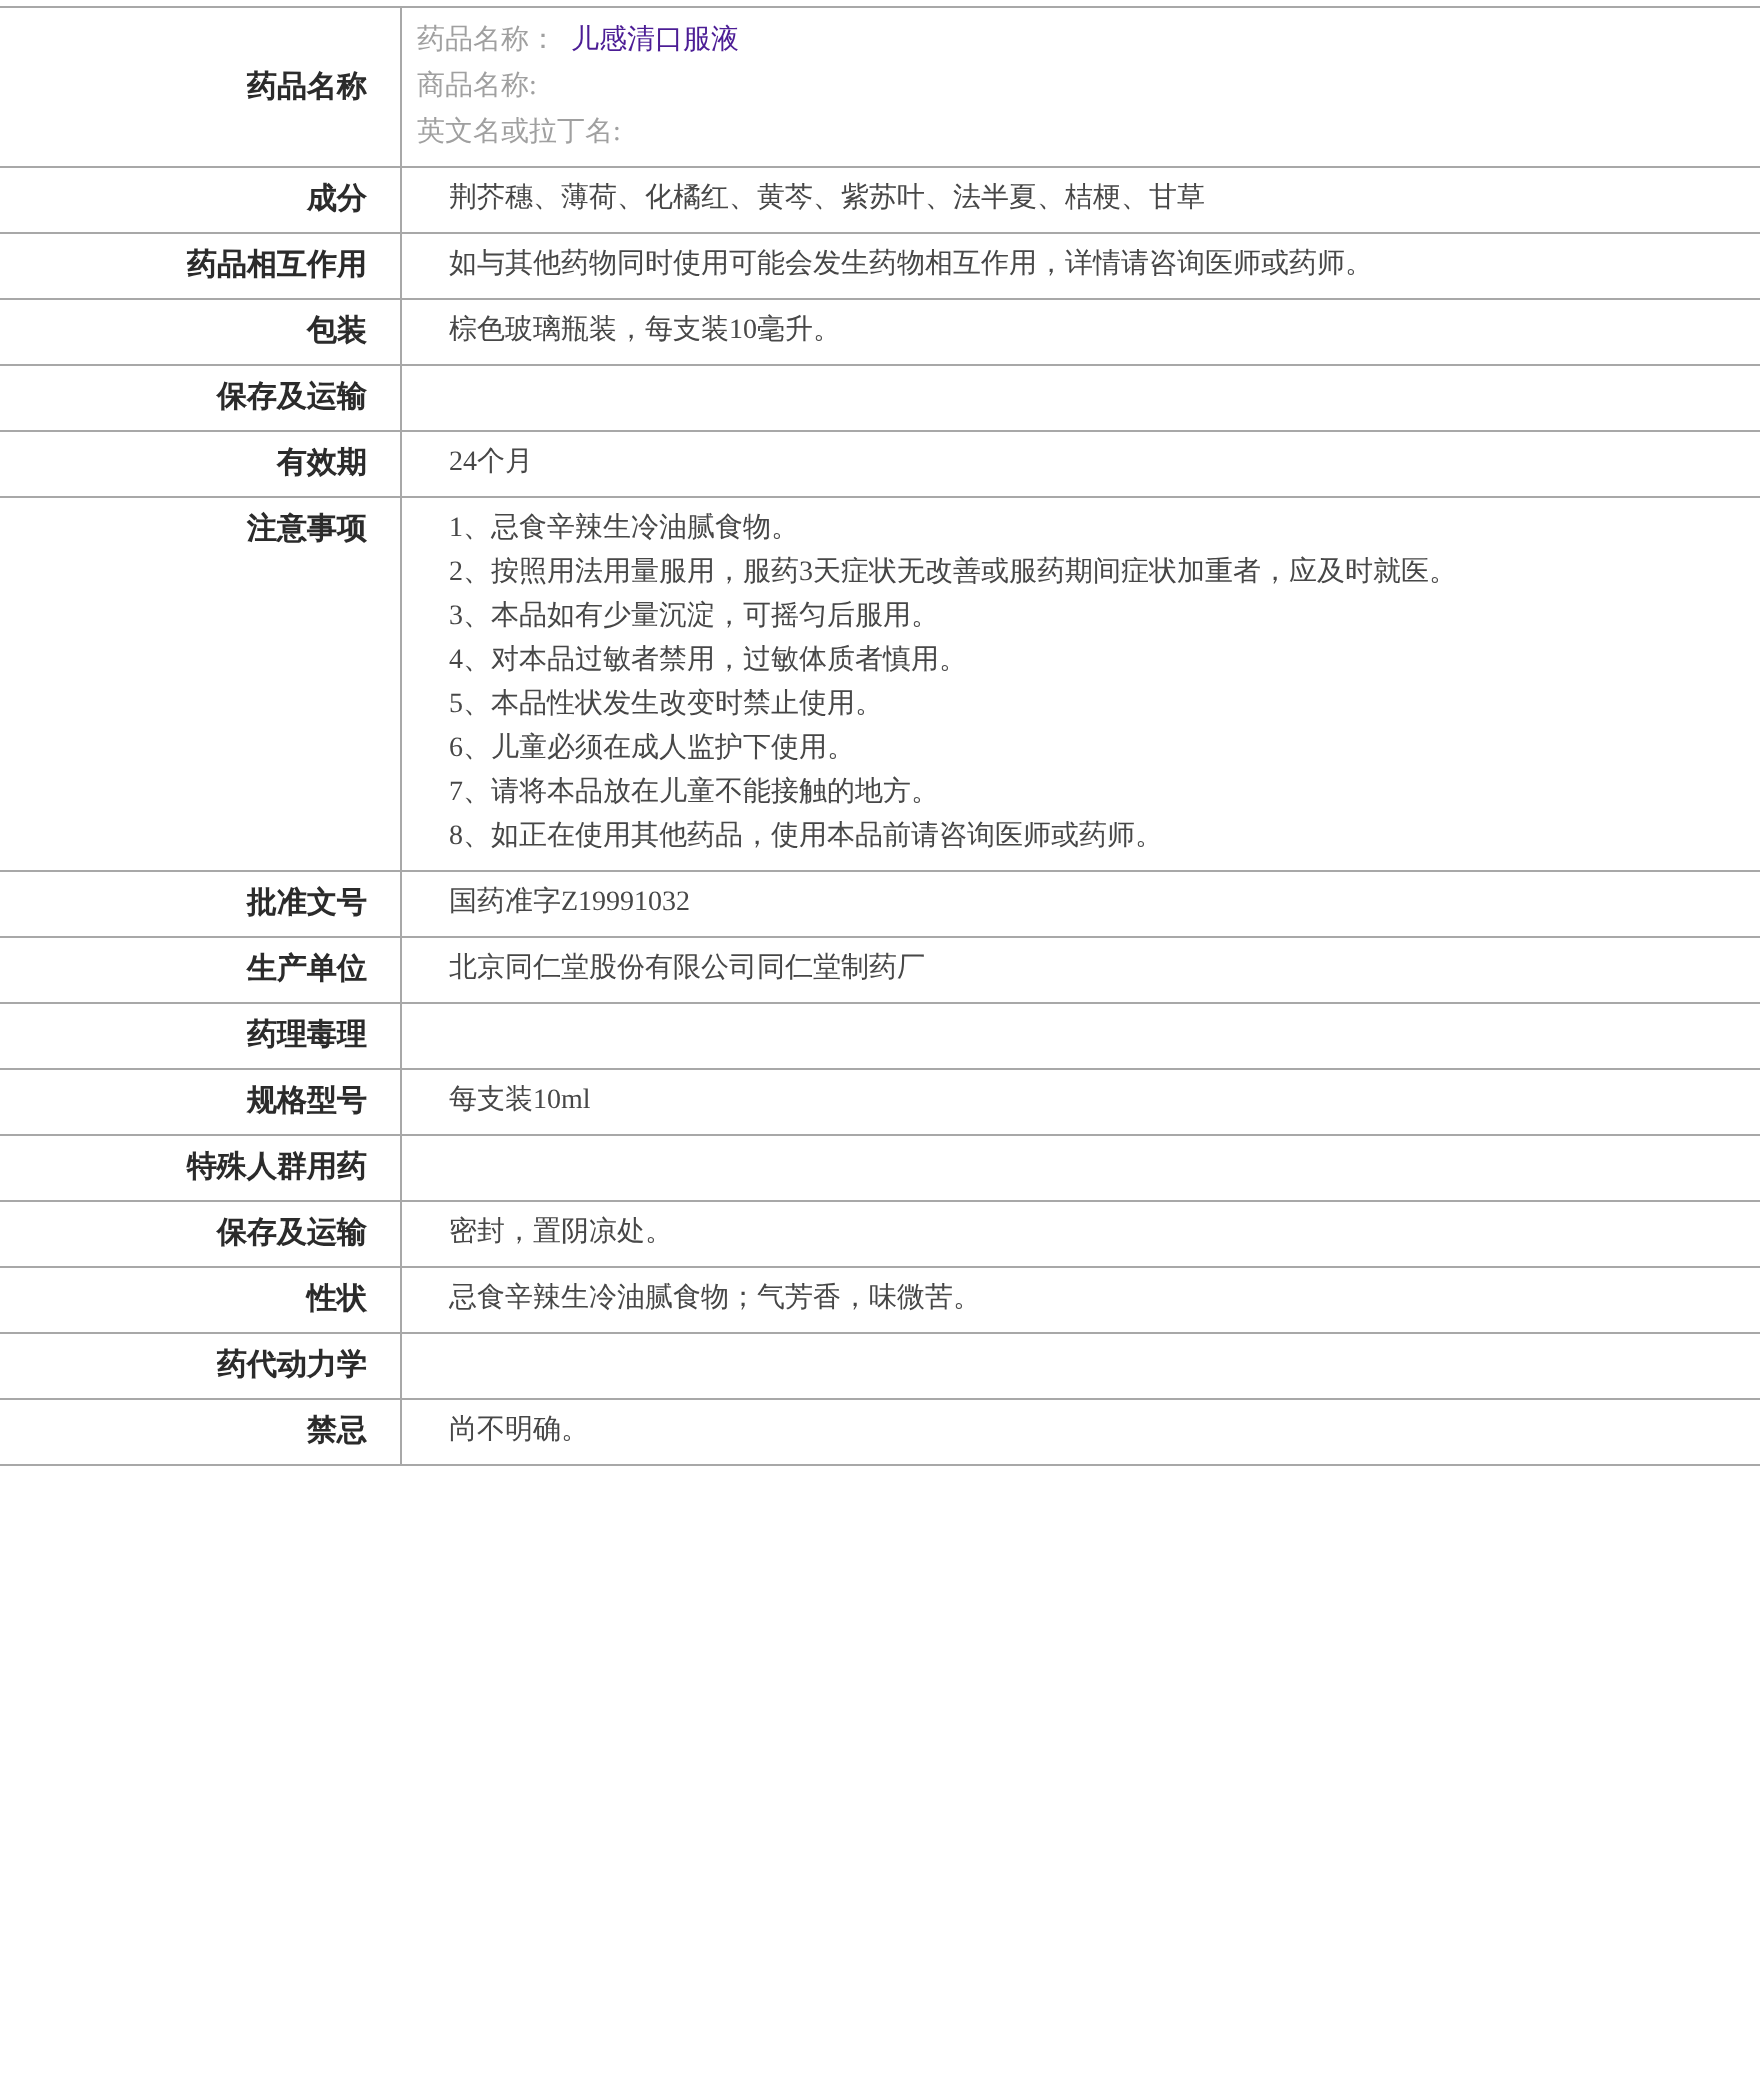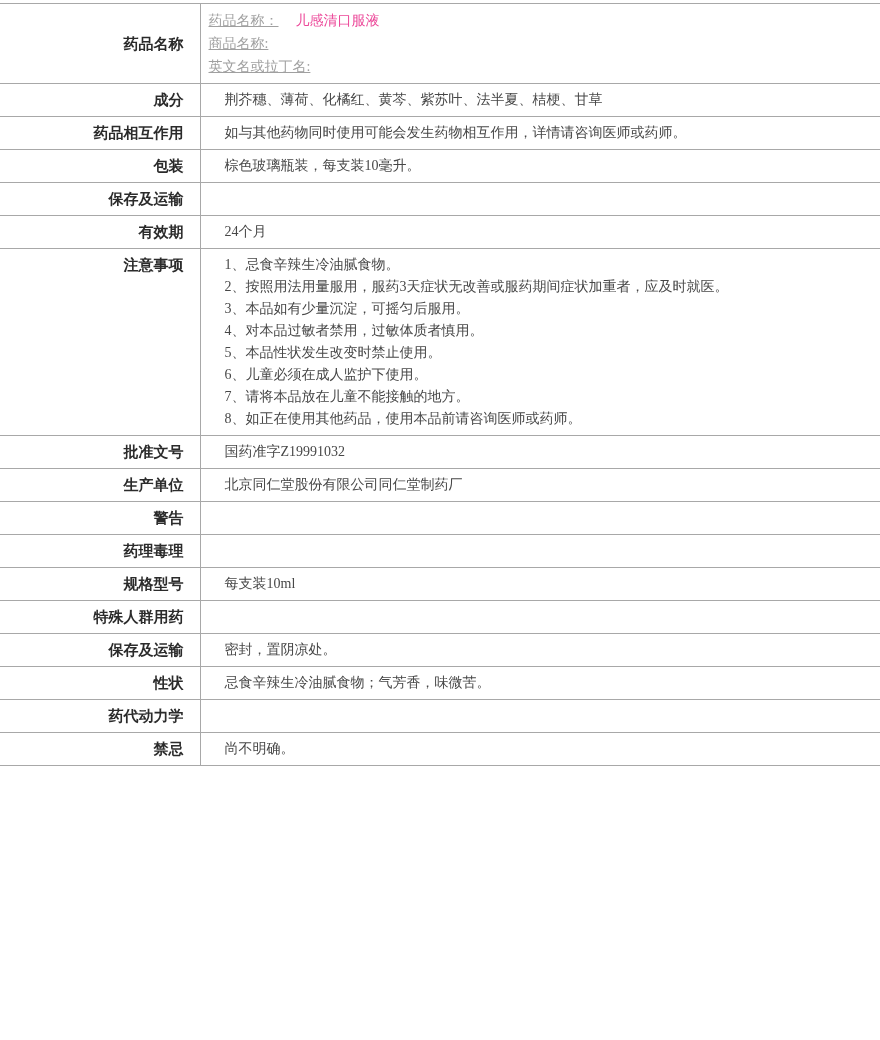--- a/index.html
+++ b/index.html
@@ -41,22 +41,22 @@
     line-height: 22px;
     white-space: pre-line;
     word-break: break-all;
   }
   tr.name-row td.lbl { vertical-align: middle; }
   tr.name-row td.val {
     padding-left: 8px;
     white-space: normal;
   }
   .name-line { line-height: 23px; }
-  .muted-key { color: #a0a0a0; text-decoration: underline; }
-  .name-value { color: #ec4899; margin-left: 17px; }
+  .muted-key { color: #a0a0a0; }
+  .name-value { color: #4c1d95; margin-left: 7px; }
 </style>
 </head>
 <body>
 
 <table class="drug-table">
   <colgroup>
     <col class="c-label">
     <col class="c-value">
   </colgroup>
 
@@ -113,24 +113,20 @@
     <td class="lbl">批准文号</td>
     <td class="val">国药准字Z19991032</td>
   </tr>
 
 
   <tr>
     <td class="lbl">生产单位</td>
     <td class="val">北京同仁堂股份有限公司同仁堂制药厂</td>
   </tr>
 
-  <tr>
-    <td class="lbl">警告</td>
-    <td class="val"></td>
-  </tr>
 
   <tr>
     <td class="lbl">药理毒理</td>
     <td class="val"></td>
   </tr>
 
   <tr>
     <td class="lbl">规格型号</td>
     <td class="val">每支装10ml</td>
   </tr>

